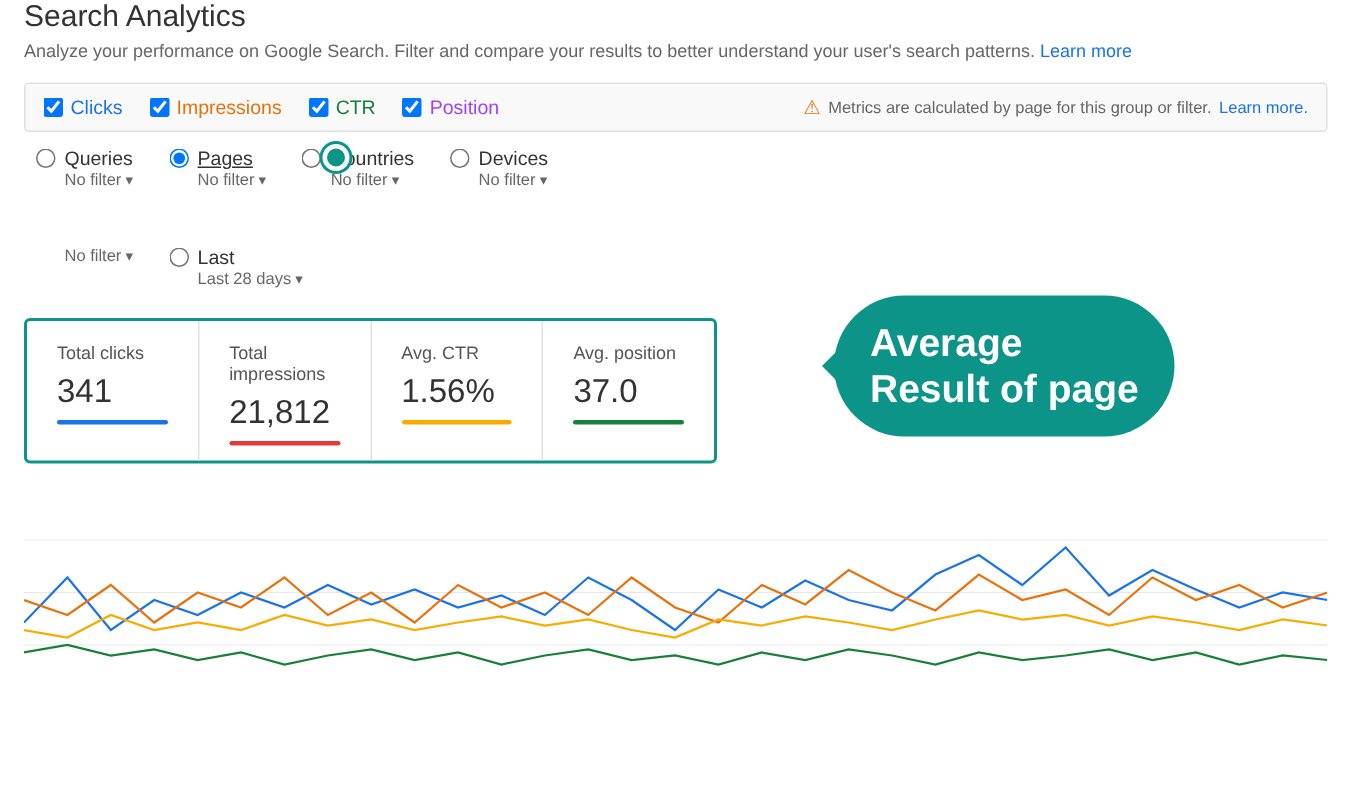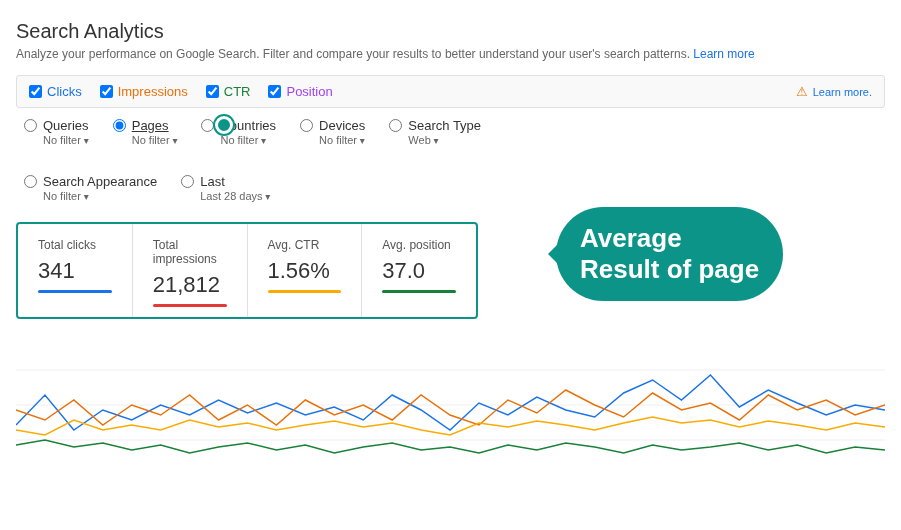--- a/index.html
+++ b/index.html
@@ -1,36 +1,36 @@
 <!DOCTYPE html>
 <html><head>
   <meta charset="utf-8">
   <style>
     * { box-sizing: border-box; margin: 0; padding: 0; }
     body { font-family: Arial, sans-serif; font-size: 13px; color: #333; background: #fff; width: 901px; overflow: hidden; }
 
-    .page-wrapper { padding: 20px 16px; }
+    .page-wrapper { padding: 0 16px; }
 
     .page-title { font-size: 20px; font-weight: normal; color: #333; margin-bottom: 4px; }
     .page-desc { font-size: 12px; color: #666; margin-bottom: 14px; }
     .page-desc a { color: #1a73e8; text-decoration: none; }
 
     .metrics-bar { display: flex; align-items: center; gap: 18px; padding: 8px 12px; background: #f9f9f9; border: 1px solid #e0e0e0; border-radius: 3px; margin-bottom: 4px; }
     .metric-checkbox { display: flex; align-items: center; gap: 5px; font-size: 13px; cursor: pointer; }
     .metric-checkbox input[type=checkbox] { width: 13px; height: 13px; cursor: pointer; }
     .metric-label-clicks { color: #1a73e8; }
     .metric-label-impressions { color: #e8710a; }
     .metric-label-ctr { color: #188038; }
     .metric-label-position { color: #a142f4; }
 
     .metrics-note { display: flex; align-items: center; gap: 5px; margin-left: auto; font-size: 11px; color: #666; }
     .warning-icon { color: #e8710a; font-size: 13px; }
     .metrics-note a { color: #1a73e8; text-decoration: none; }
 
-    .filters-row { display: flex; align-items: flex-start; flex-wrap: wrap; gap: 0; margin-bottom: 16px; }
+    .filters-row { display: flex; align-items: flex-start; flex-wrap: wrap; gap: 0; margin-bottom: 26px; }
     .filter-item { display: flex; flex-direction: column; padding: 6px 16px 6px 8px; }
     .filter-radio-row { display: flex; align-items: center; gap: 6px; }
     .filter-radio-row input[type=radio] { width: 13px; height: 13px; cursor: pointer; }
     .filter-name { font-size: 13px; color: #333; font-weight: 500; }
     .filter-value { font-size: 11px; color: #666; margin-left: 19px; margin-top: 1px; cursor: pointer; }
     .filter-value::after { content: " ▾"; font-size: 10px; }
 
     .filters-row2 { display: flex; align-items: flex-start; gap: 0; margin-bottom: 14px; }
 
     .stats-box { border: 2px solid #0d9488; border-radius: 4px; display: flex; align-items: stretch; margin-bottom: 16px; background: #fff; position: relative; width: 462px; }
@@ -75,20 +75,21 @@
     <label class="metric-checkbox">
       <input type="checkbox" checked="" style="">
       <span class="metric-label-ctr">CTR</span>
     </label>
     <label class="metric-checkbox">
       <input type="checkbox" checked="" style="">
       <span class="metric-label-position">Position</span>
     </label>
     <div class="metrics-note">
       <span class="warning-icon">⚠</span>
+      <span>Metrics are calculated by page for this group or filter.</span>
       <a>Learn more.</a>
     </div>
   </div>
 
   <div class="filters-row">
 
     <div class="filter-item">
       <div class="filter-radio-row">
         <input type="radio" name="filter-main" style="">
         <span class="filter-name">Queries</span>
@@ -115,36 +116,25 @@
     </div>
 
     <div class="filter-item">
       <div class="filter-radio-row">
         <input type="radio" name="filter-main" style="">
         <span class="filter-name">Devices</span>
       </div>
       <span class="filter-value">No filter</span>
     </div>
 
-    <div class="filter-item">
-      <div class="filter-radio-row">
-        <input type="radio" name="filter-main" style="">
-        <span class="filter-name">Search Type</span>
-      </div>
-      <span class="filter-value">Web</span>
-    </div>
   </div>
 
   <div class="filters-row2">
 
     <div class="filter-item">
-      <div class="filter-radio-row">
-        <input type="radio" name="filter-main" style="">
-        <span class="filter-name">Search Appearance</span>
-      </div>
       <span class="filter-value">No filter</span>
     </div>
 
     <div class="filter-item">
       <div class="filter-radio-row">
         <input type="radio" name="filter-main" style="">
         <span class="filter-name">Last</span>
       </div>
       <span class="filter-value">Last 28 days</span>
     </div>

